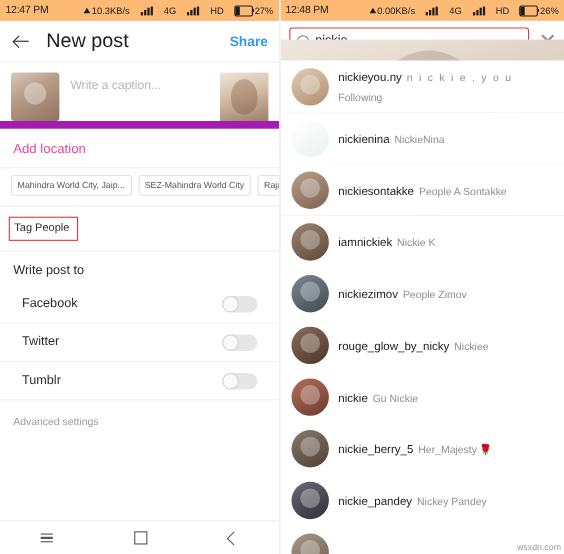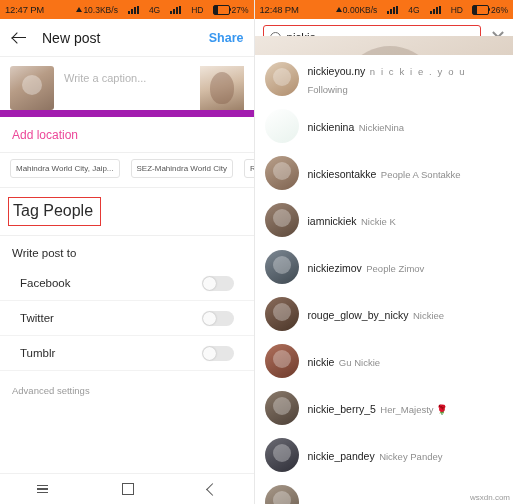--- a/index.html
+++ b/index.html
@@ -33,21 +33,21 @@
 
   
   .statusbar {
     height: 19px;
     display: flex;
     align-items: center;
     font-size: 9px;
     color: #1c1c1c;
     padding: 0 5px;
     box-sizing: border-box;
-    background: #f97316;
+    background: #fdba74;
   }
   .sb-time { font-size: 9.5px; letter-spacing: -0.2px; }
   .sb-spacer { flex: 1; }
   .sb-item {
     display: flex;
     align-items: center;
     margin-left: 9px;
     font-size: 8.5px;
     white-space: nowrap;
   }
@@ -113,21 +113,21 @@
   }
   .back-arrow::after {
     content:"";
     position:absolute; left:3px; top:5px;
     width:7px; height:7px;
     border-left:1.4px solid #222;
     border-bottom:1.4px solid #222;
     transform: rotate(45deg);
   }
   .np-title {
-    font-size: 14px;
+    font-size: 18px;
     color: #1c1c1c;
     margin-left: 14px;
     flex: 1;
   }
   .share-btn {
     font-size: 12.5px;
     color: #3897f0;
     font-weight: bold;
   }
 
@@ -182,41 +182,41 @@
     align-items: center;
     font-size: 12px;
     color: #ec4899;
     border-bottom: 1px solid #efefef;
     box-sizing: border-box;
   }
 
   .loc-chips {
     display: flex;
     padding: 6px 10px 9px 10px;
-    gap: 11px;
+    gap: 6px;
     border-bottom: 1px solid #efefef;
     overflow: hidden;
   }
   .chip {
     border: 1px solid #e2e2e2;
     border-radius: 3px;
     font-size: 8px;
     color: #555;
     padding: 4px 5px;
     white-space: nowrap;
     background: #fff;
   }
 
   .tag-people-wrap {
     padding: 9px 12px;
     border-bottom: 1px solid #efefef;
   }
   .tag-people {
     display: inline-block;
-    font-size: 16px;
+    font-size: 10px;
     color: #2b2b2b;
     border: 1.6px solid #e53935;
     padding: 4px 7px 5px 4px;
     margin-left: -4px;
   }
 
   .section-label {
     padding: 11px 12px 7px 12px;
     font-size: 11.5px;
     color: #2b2b2b;

